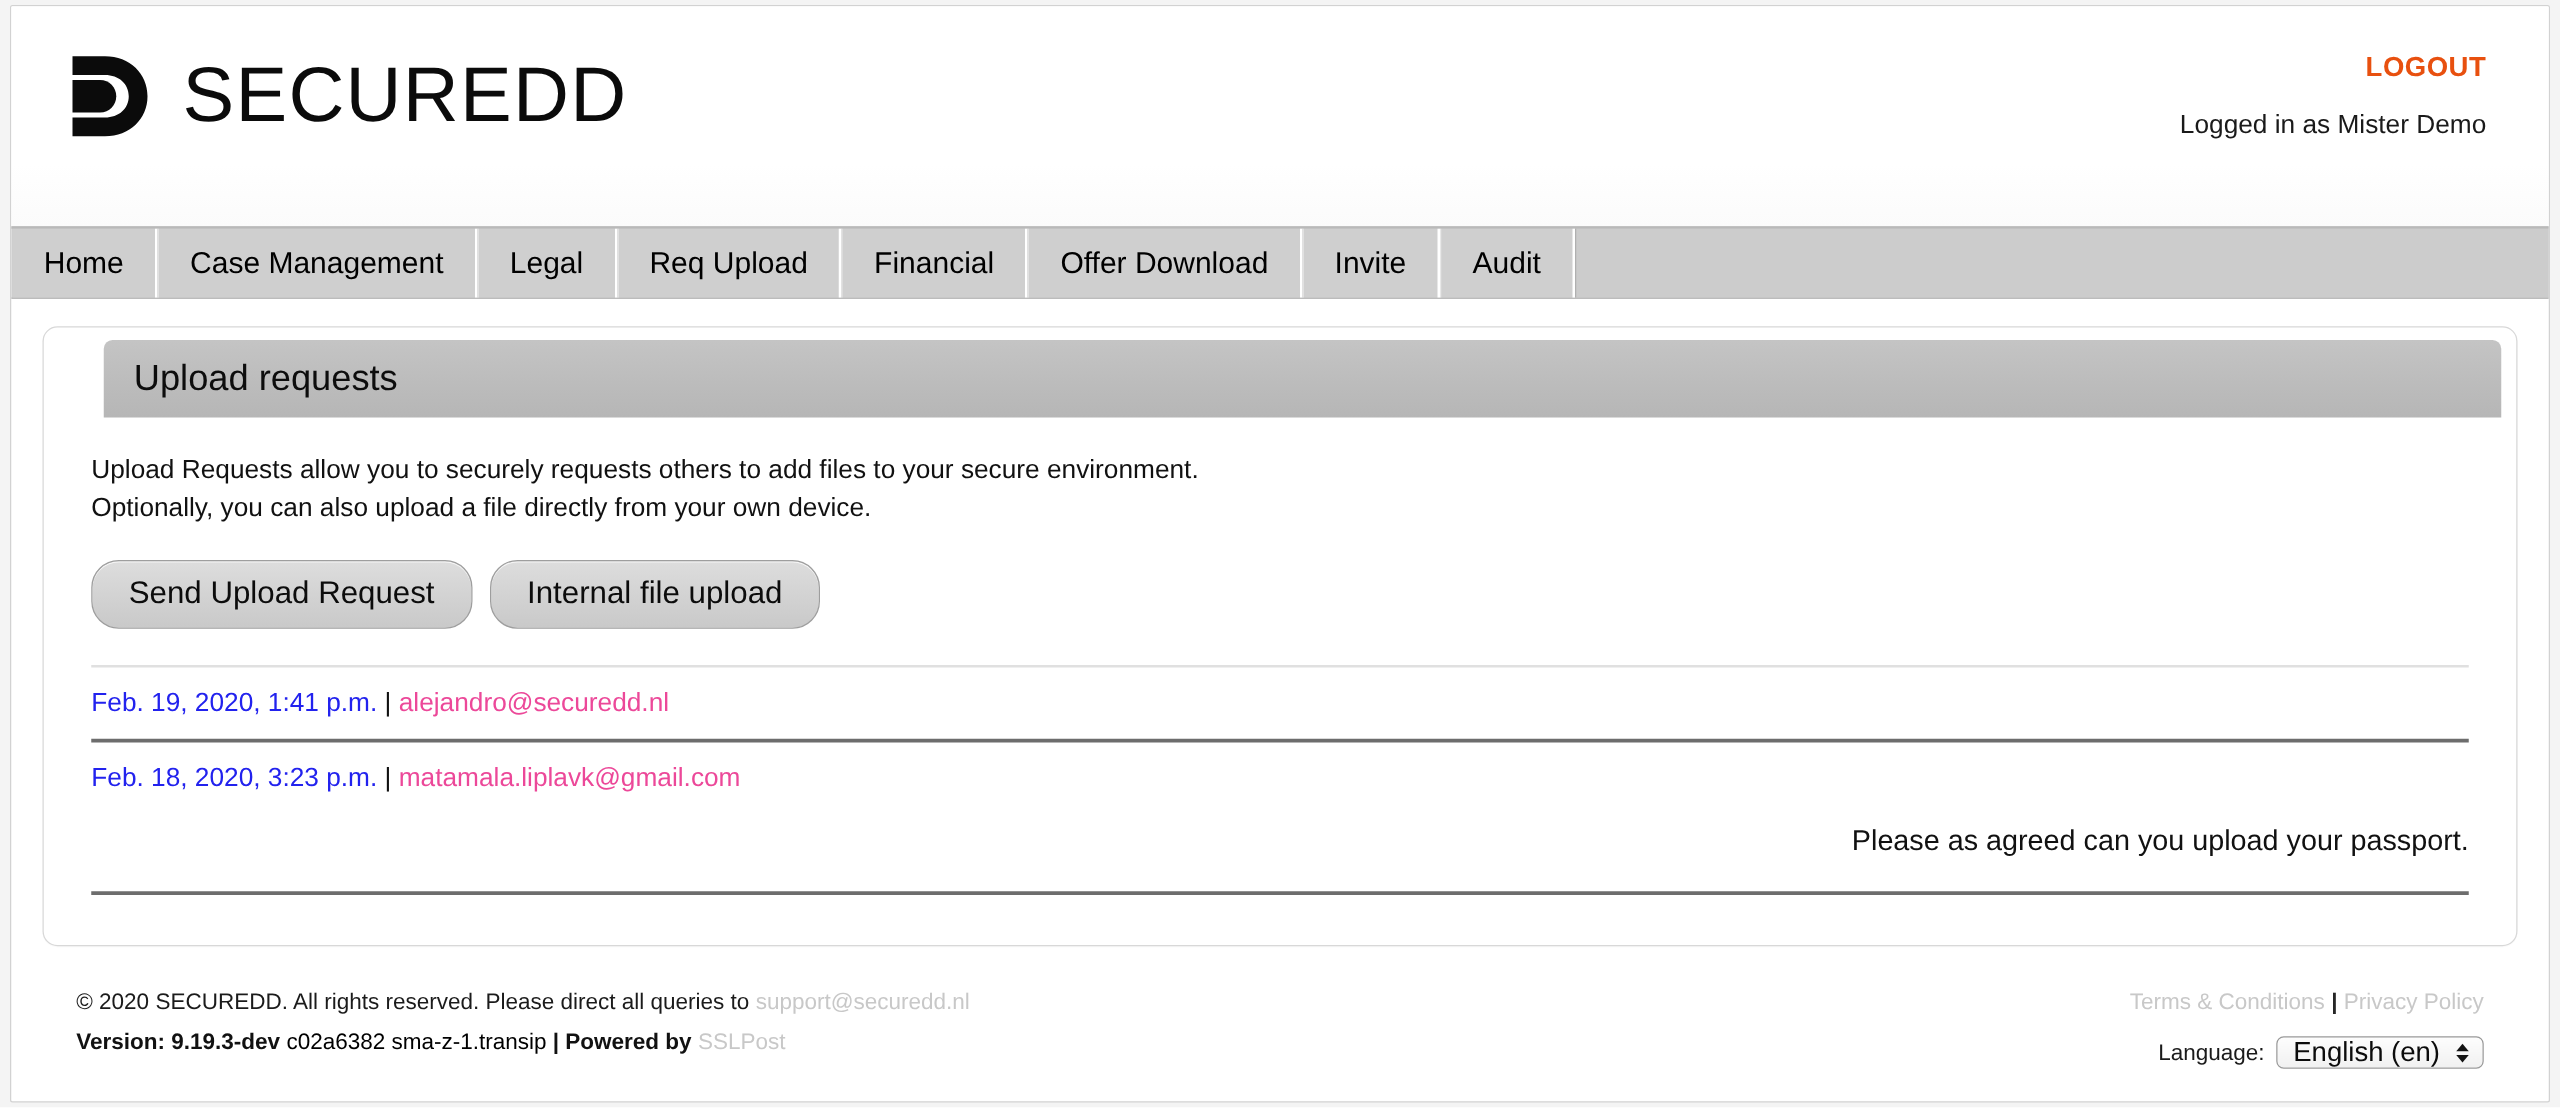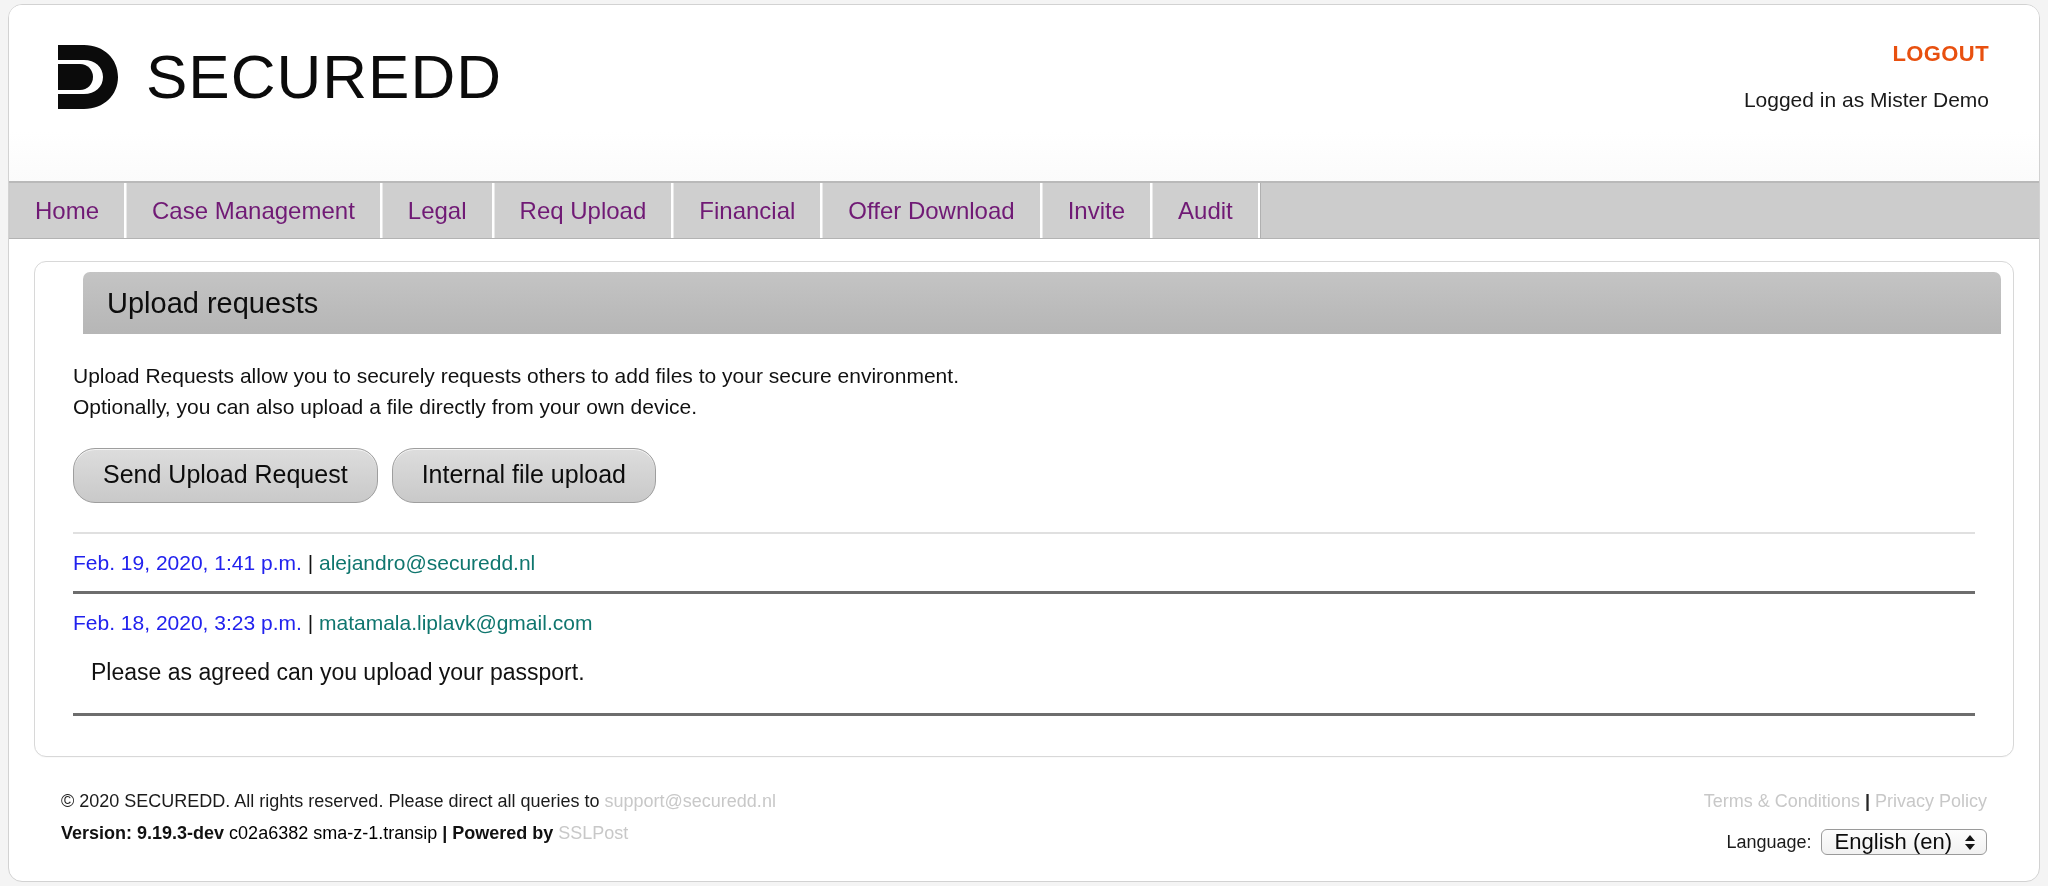--- a/index.html
+++ b/index.html
@@ -20,21 +20,21 @@
   }
   
   .app-frame {
     position: absolute;
     left: 8px;
     top: 4px;
     width: 2032px;
     height: 878px;
     background: #ffffff;
     border: 1px solid #d2d2d2;
-    border-radius: 14px;
+    border-radius: 2px;
     box-sizing: border-box;
     overflow: hidden;
   }
 
   
   .site-header {
     position: relative;
     height: 176px;
     background: linear-gradient(to bottom, #ffffff 0%, #ffffff 72%, #fbfbfb 100%);
     box-sizing: border-box;
@@ -94,21 +94,21 @@
     display: flex;
     align-items: stretch;
     box-sizing: border-box;
     padding-left: 1px;
   }
   .nav-item {
     display: flex;
     align-items: center;
     padding: 0 25px;
     font-size: 24px;
-    color: #701a75;
+    color: #000000;
     background: #cfcfcf;
     border-right: 2px solid #ffffff;
     border-left: 1px solid #e8e8e8;
     cursor: pointer;
     white-space: nowrap;
     box-sizing: border-box;
   }
   .nav-item:first-child { border-left: none; }
   .nav-filler {
     flex: 1 1 auto;
@@ -186,25 +186,26 @@
     font-size: 21px;
     color: #111111;
     line-height: 26px;
   }
   .req-date {
     color: #2222ee;
     text-decoration: none;
     cursor: pointer;
   }
   .req-sep { color: #111111; }
-  .req-email { color: #0f766e; }
+  .req-email { color: #ec4899; }
   .req-message {
     margin: 23px 0 12px 18px;
     font-size: 23px;
     color: #111111;
+    text-align: right;
   }
 
   
   .site-footer {
     padding: 28px 52px 0 52px;
     box-sizing: border-box;
     display: flex;
     justify-content: space-between;
     align-items: flex-start;
     font-size: 18px;

